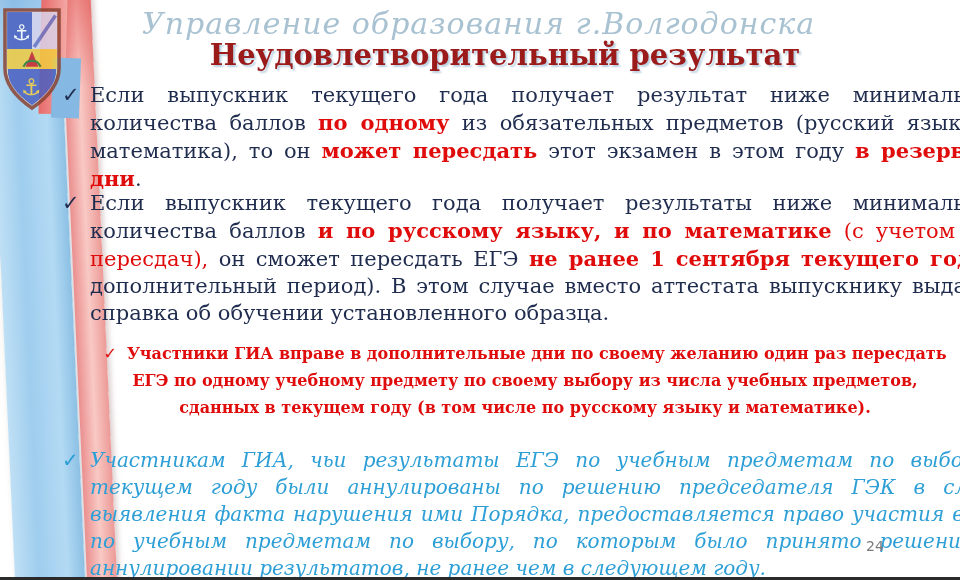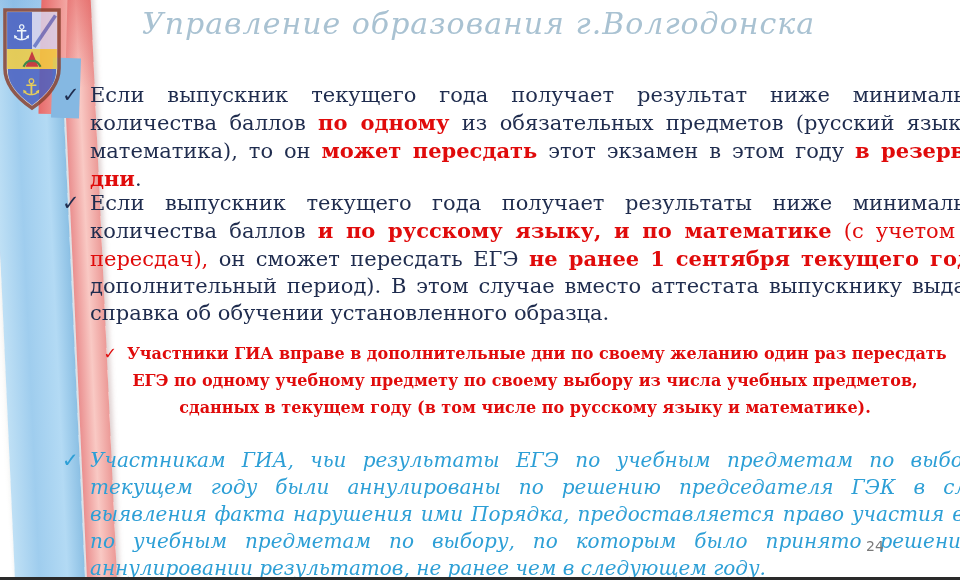--- a/index.html
+++ b/index.html
@@ -90,20 +90,21 @@
     <text x="17" y="48" font-family="DejaVu Sans" font-size="30" fill="#ffffff">⚓</text>
     <rect x="10" y="61" width="70" height="28" fill="#f2cc3e"></rect>
     <path d="M45 64 L36 86 H54 Z" fill="#cc2222"></path>
     <path d="M33 86 q5 -10 12 -8 M57 86 q-5 -10 -12 -8" stroke="#2c7a2c" stroke-width="3" fill="none"></path>
     <path d="M11 89 H79 V92 Q79 116 45 140 Q11 116 11 92 Z" fill="#4a5fc0"></path>
     <text x="30" y="125" font-family="DejaVu Sans" font-size="32" fill="#f2cc3e">⚓</text>
   </svg>
 
   <div class="org-title">Управление образования г.Волгодонска</div>
 
+  <div class="slide-title">Неудовлетворительный результат</div>
 
   <div class="para navy-para bullet1">
     <span class="check-abs">✓</span>
     <span><span class="seg-n">Если выпускник текущего года получает результат ниже минимального количества баллов </span><span class="seg-rb">по одному</span><span class="seg-n"> из обязательных предметов (русский язык или математика), то он </span><span class="seg-rb">может пересдать</span><span class="seg-n"> этот экзамен в этом году </span><span class="seg-rb">в резервные дни</span><span class="seg-n">.</span></span>
   </div>
 
   <div class="para navy-para bullet2">
     <span class="check-abs">✓</span>
     <span><span class="seg-n">Если выпускник текущего года получает результаты ниже минимального количества баллов </span><span class="seg-rb">и по русскому языку, и по математике</span><span class="seg-n"> </span><span class="seg-r">(с учетом всех пересдач),</span><span class="seg-n"> он сможет пересдать ЕГЭ </span><span class="seg-rb">не ранее 1 сентября текущего года</span><span class="seg-n"> (в дополнительный период). В этом случае вместо аттестата выпускнику выдается справка об обучении установленного образца.</span></span>
   </div>

